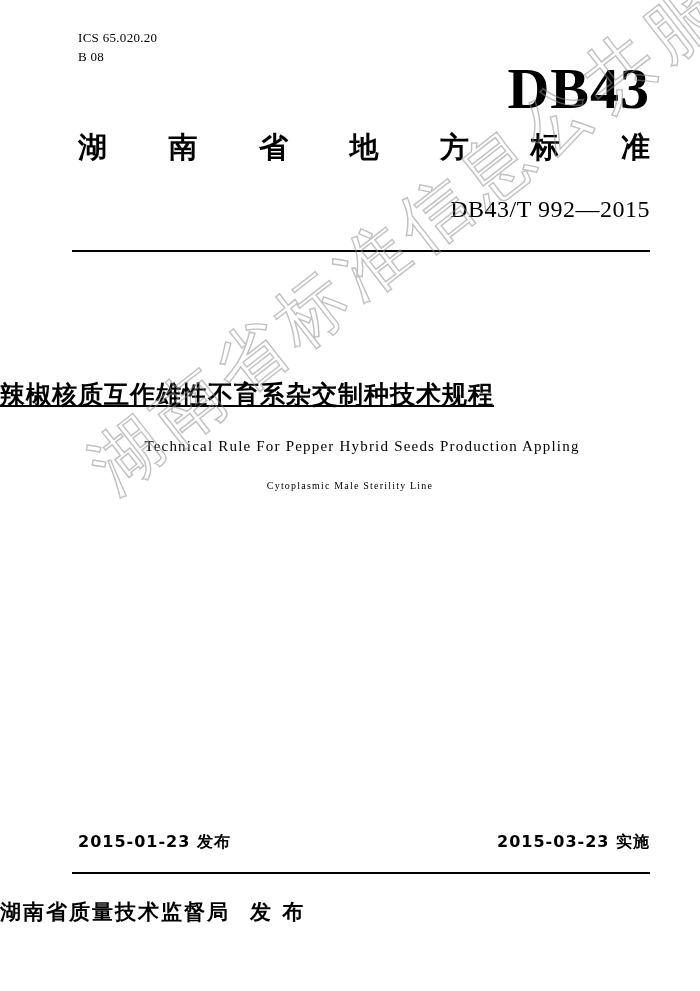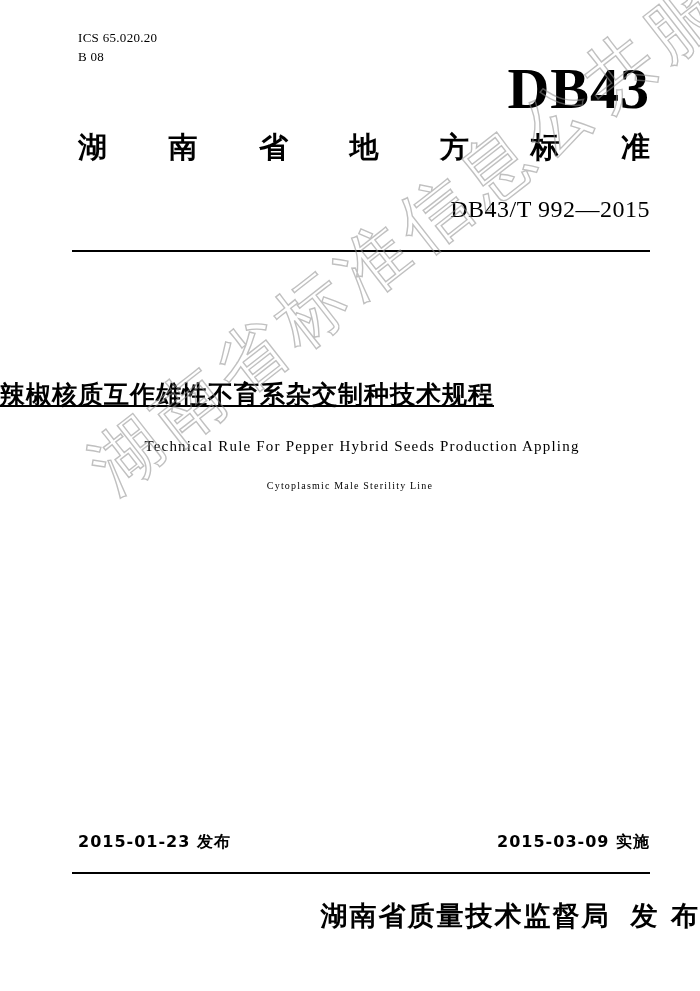--- a/index.html
+++ b/index.html
@@ -163,24 +163,24 @@
     width: 578px;
     border-top: 2px solid #000;
   }
 
   
   .issuer {
     position: absolute;
     left: 0;
     top: 898px;
     width: 700px;
-    text-align: right;
-    font-family: "DejaVu Sans", sans-serif;
-    font-weight: 700;
-    font-size: 27px;
+    text-align: left;
+    font-family: "DejaVu Sans", sans-serif;
+    font-weight: 700;
+    font-size: 21px;
     letter-spacing: 2px;
   }
   .issuer .gap { display: inline-block; width: 20px; }
 </style>
 </head>
 <body>
 
 <div class="page">
 
   <div class="ics-block">
@@ -207,21 +207,21 @@
   <div class="watermark">
     <span>湖南省标准信息公共服务平台</span>
   </div>
 
   <div class="title-cn">辣椒核质互作雄性不育系杂交制种技术规程</div>
   <div class="title-en1">Technical Rule For Pepper Hybrid Seeds Production Appling</div>
   <div class="title-en2">Cytoplasmic Male Sterility Line</div>
 
   <div class="date-row">
     <div>2015-01-23 发布</div>
-    <div>2015-03-09 实施</div>
+    <div>2015-03-23 实施</div>
   </div>
 
   <div class="rule-bottom"></div>
 
   <div class="issuer">
     <span>湖南省质量技术监督局</span><span class="gap"></span><span>发 布</span>
   </div>
 
 </div>
 

